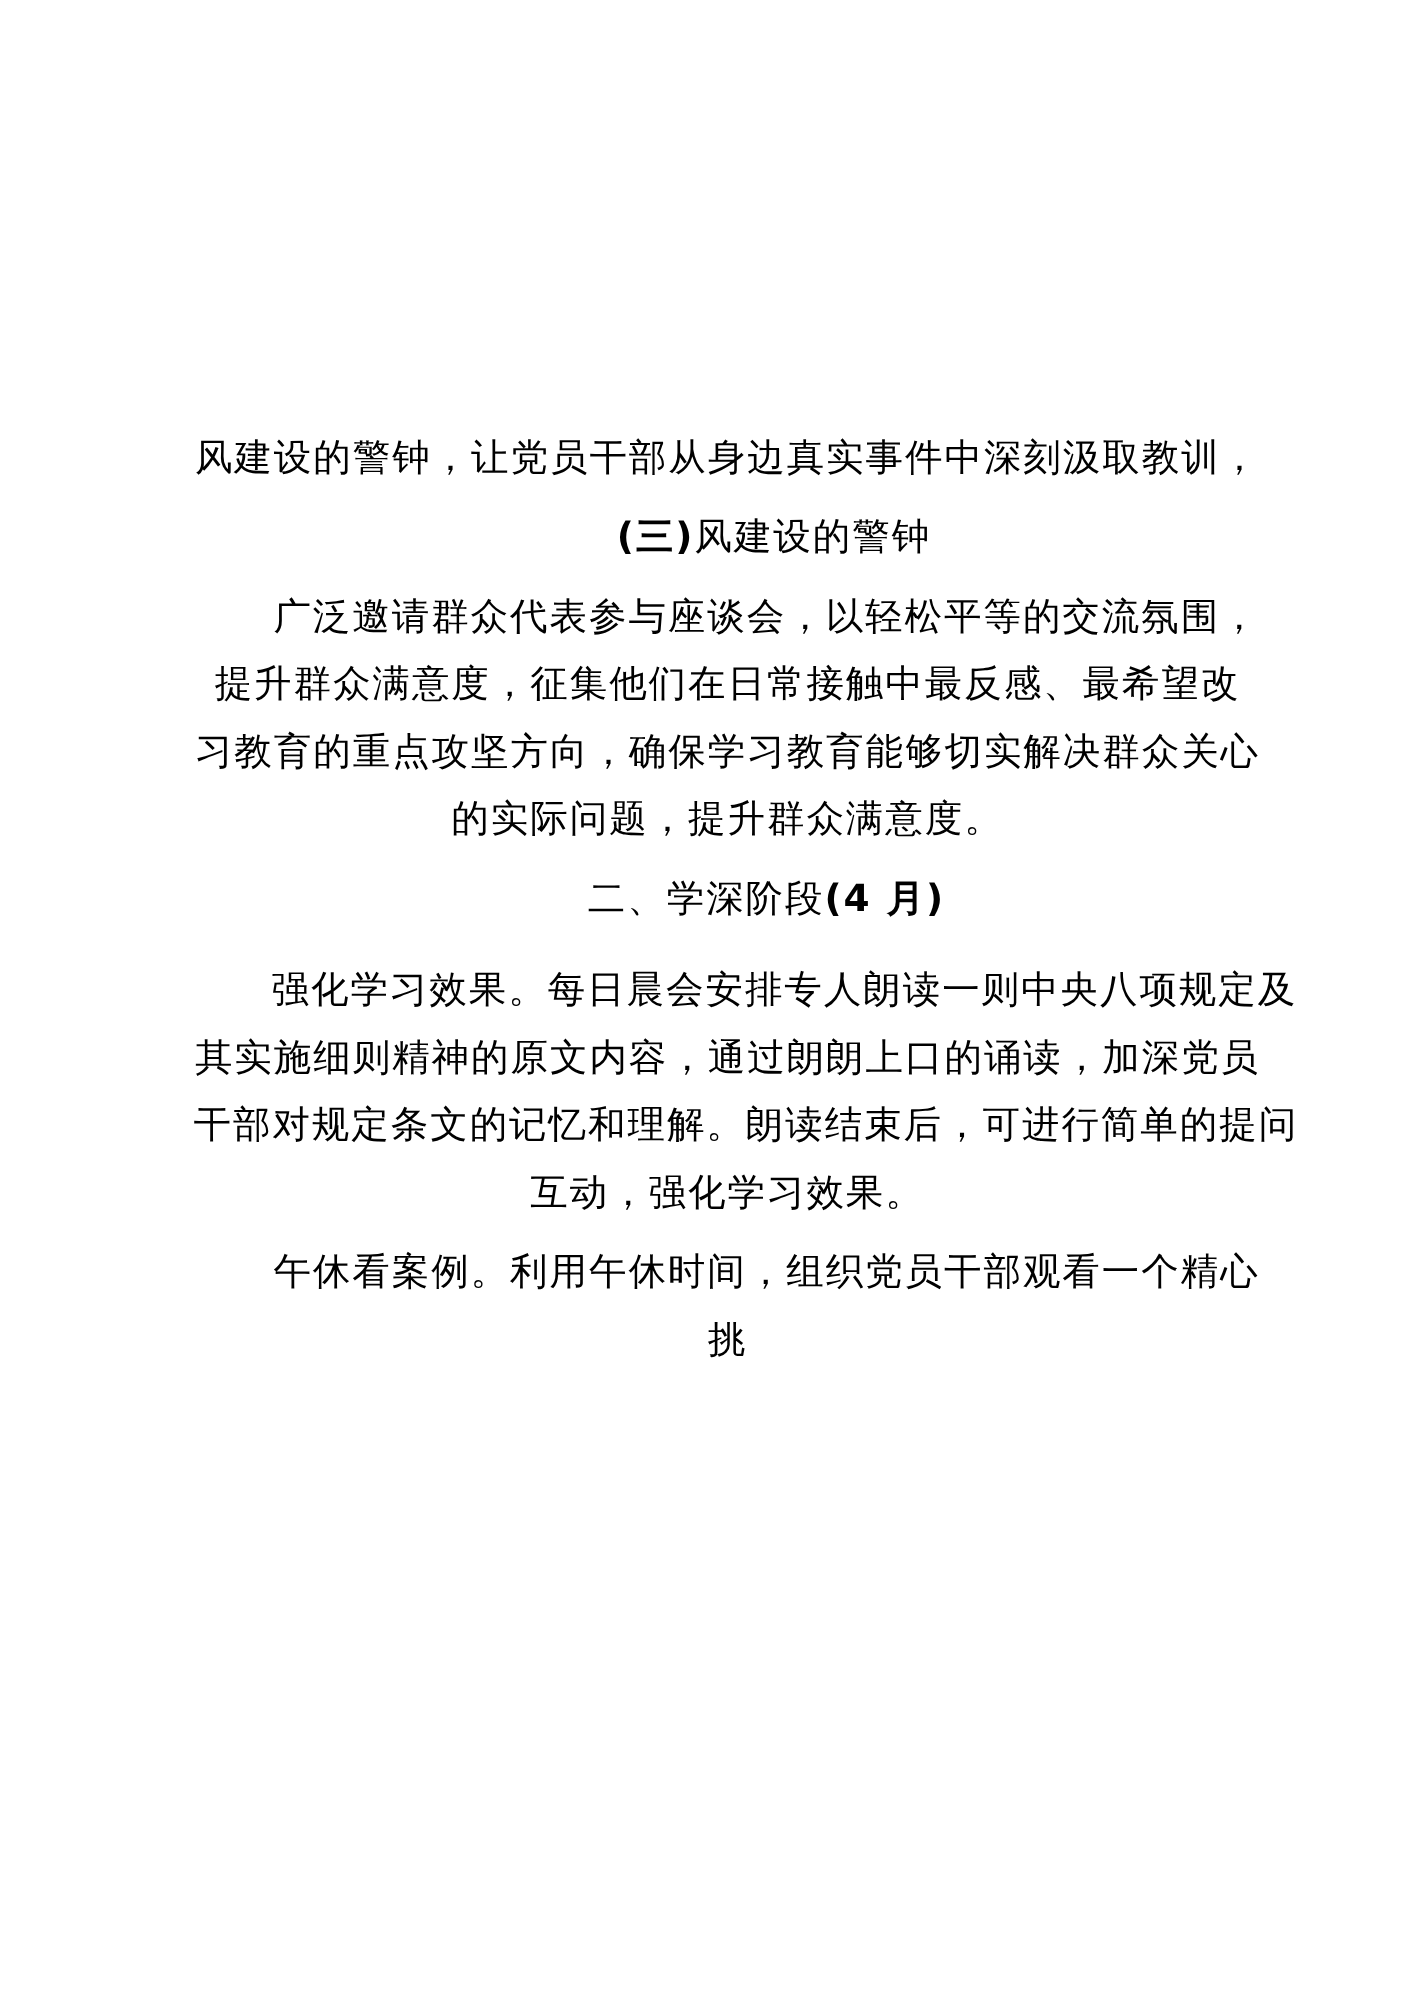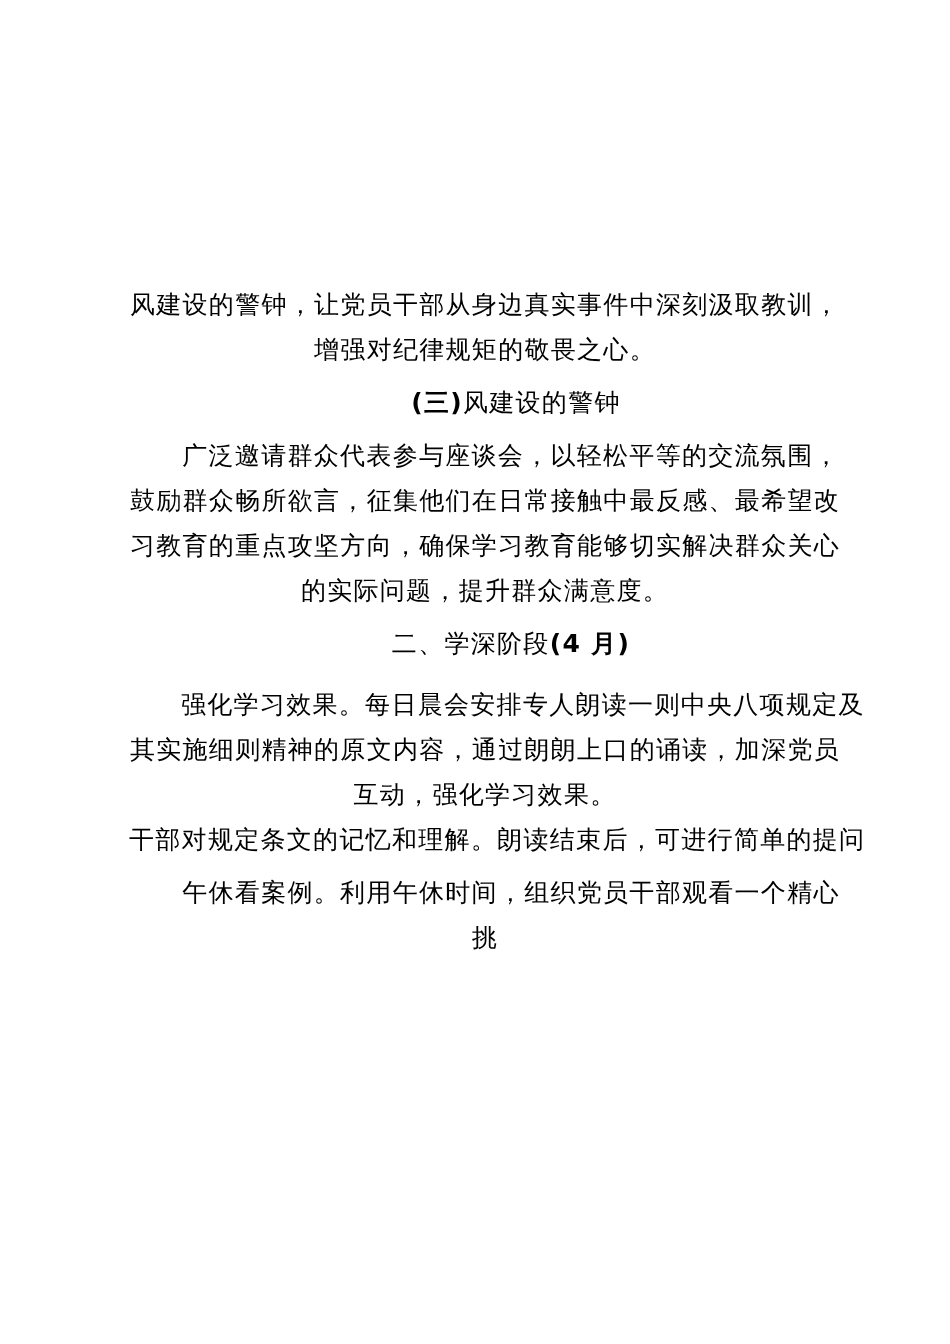--- a/index.html
+++ b/index.html
@@ -12,43 +12,42 @@
   .indent-h { padding-left: 62px; }
   .gap { height: 8px; }
   .bold { font-weight: bold; }
 </style>
 </head>
 <body>
 
 <div class="page">
 
   <div class="line">风建设的警钟，让党员干部从身边真实事件中深刻汲取教训，</div>
-  <div class="line">增强对纪律规矩的敬畏之心。</div>
 
   <div class="gap"></div>
   <div class="line indent-h">
     <span class="bold">(三)</span><span>风建设的警钟</span>
   </div>
 
   <div class="gap"></div>
   <div class="line indent">广泛邀请群众代表参与座谈会，以轻松平等的交流氛围，</div>
-  <div class="line">鼓励群众畅所欲言，征集他们在日常接触中最反感、最希望改</div>
+  <div class="line">提升群众满意度，征集他们在日常接触中最反感、最希望改</div>
   <div class="line">习教育的重点攻坚方向，确保学习教育能够切实解决群众关心</div>
   <div class="line">的实际问题，提升群众满意度。</div>
 
   <div class="gap"></div>
   <div class="line indent">
     <span>二、学深阶段</span><span class="bold">(4 月)</span>
   </div>
 
   <div class="gap"></div>
 
   <div class="gap"></div>
   <div class="line indent">强化学习效果。每日晨会安排专人朗读一则中央八项规定及</div>
   <div class="line">其实施细则精神的原文内容，通过朗朗上口的诵读，加深党员</div>
+  <div class="line">干部对规定条文的记忆和理解。朗读结束后，可进行简单的提问</div>
   <div class="line">互动，强化学习效果。</div>
-  <div class="line">干部对规定条文的记忆和理解。朗读结束后，可进行简单的提问</div>
 
   <div class="gap"></div>
   <div class="line indent">午休看案例。利用午休时间，组织党员干部观看一个精心</div>
   <div class="line">挑</div>
 
 </div>
 
 </body></html>

